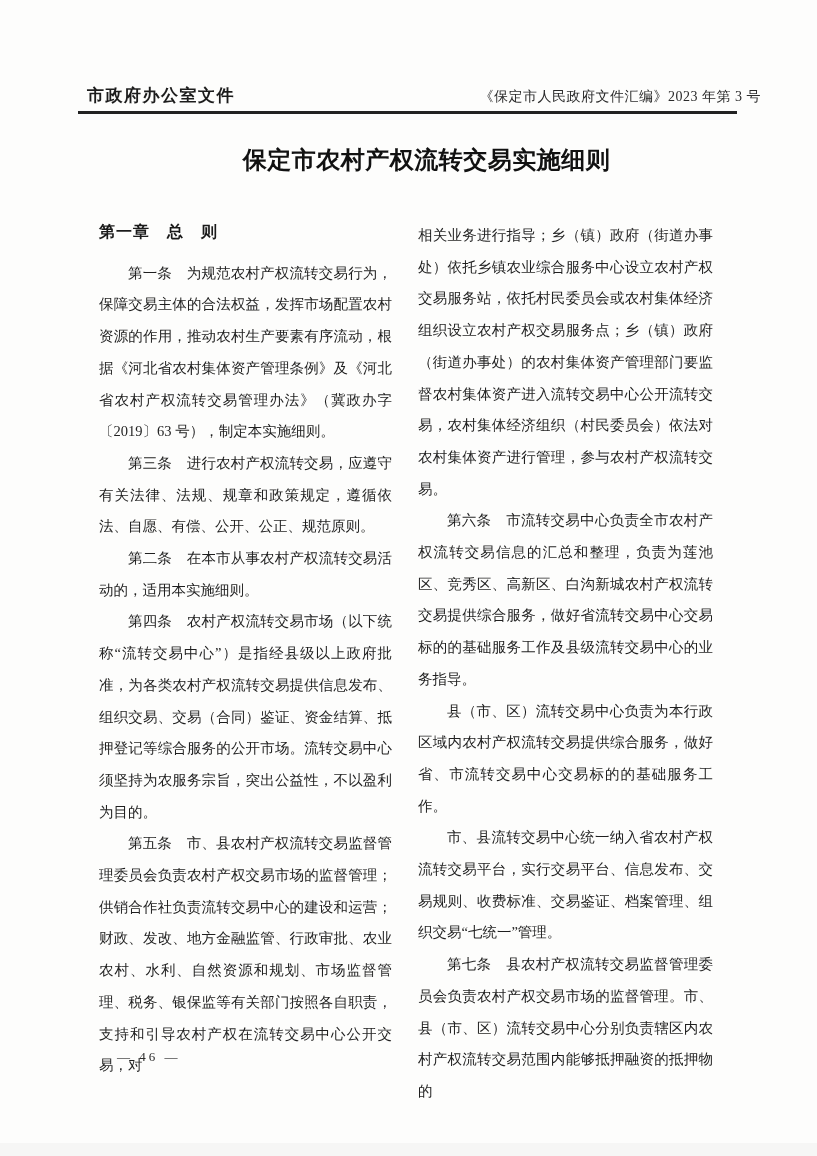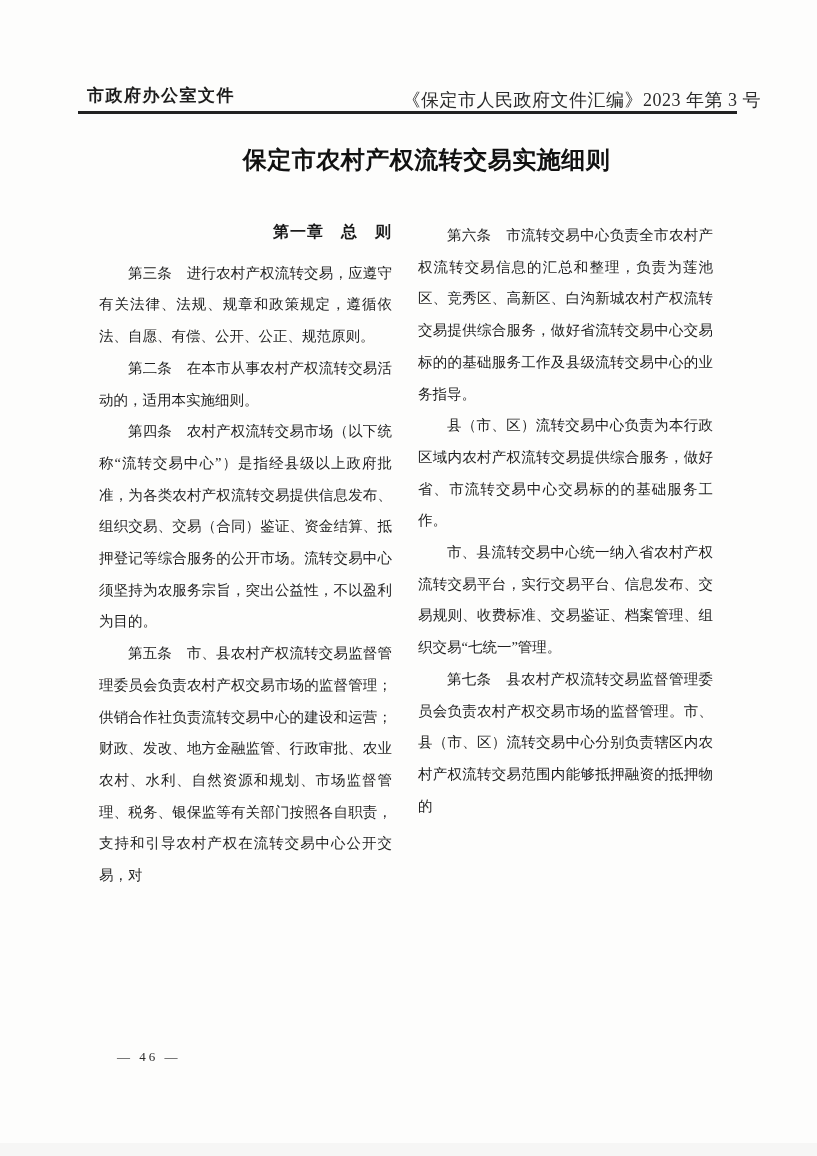--- a/index.html
+++ b/index.html
@@ -33,21 +33,21 @@
     font-weight: bold;
     font-size: 17px;
     letter-spacing: 1.5px;
     color: #1c1c1c;
     white-space: nowrap;
   }
   .header-right {
     position: absolute;
     right: 92px;
     top: 88px;
-    font-size: 18px;
+    font-size: 14px;
     letter-spacing: 0.5px;
     color: #2a2a2a;
     white-space: nowrap;
   }
   .header-rule {
     position: absolute;
     left: 78px;
     top: 111px;
     width: 659px;
     height: 3px;
@@ -70,21 +70,21 @@
     position: absolute;
     font-size: 14.5px;
     line-height: 31.7px;
     text-align: justify;
     text-justify: inter-character;
     color: #1f1f1f;
   }
   .col-left  { left: 99px;  top: 216px; width: 293px; }
   .col-right { left: 418px; top: 220px; width: 295px; }
   .chapter-heading {
-    text-align: right;
+    text-align: left;
     font-family: "Liberation Sans", "DejaVu Sans", sans-serif;
     font-weight: bold;
     font-size: 16px;
     letter-spacing: 1px;
     color: #1a1a1a;
     margin: 0 0 10px 0;
     line-height: 31.7px;
   }
   .col p {
     margin: 0;
@@ -111,27 +111,29 @@
   <div class="header-left">市政府办公室文件</div>
 
   <div class="header-right">《保定市人民政府文件汇编》2023 年第 3 号</div>
 
   <div class="header-rule"></div>
 
   <h1 class="doc-title">保定市农村产权流转交易实施细则</h1>
 
   <div class="col col-left">
     <div class="chapter-heading">第一章　总　则</div>
+    <p>第一条　为规范农村产权流转交易行为，保障交易主体的合法权益，发挥市场配置农村资源的作用，推动农村生产要素有序流动，根据《河北省农村集体资产管理条例》及《河北省农村产权流转交易管理办法》（冀政办字〔2019〕63 号），制定本实施细则。</p>
     <p>第三条　进行农村产权流转交易，应遵守有关法律、法规、规章和政策规定，遵循依法、自愿、有偿、公开、公正、规范原则。</p>
     <p>第二条　在本市从事农村产权流转交易活动的，适用本实施细则。</p>
     <p>第四条　农村产权流转交易市场（以下统称“流转交易中心”）是指经县级以上政府批准，为各类农村产权流转交易提供信息发布、组织交易、交易（合同）鉴证、资金结算、抵押登记等综合服务的公开市场。流转交易中心须坚持为农服务宗旨，突出公益性，不以盈利为目的。</p>
     <p>第五条　市、县农村产权流转交易监督管理委员会负责农村产权交易市场的监督管理；供销合作社负责流转交易中心的建设和运营；财政、发改、地方金融监管、行政审批、农业农村、水利、自然资源和规划、市场监督管理、税务、银保监等有关部门按照各自职责，支持和引导农村产权在流转交易中心公开交易，对</p>
   </div>
 
   <div class="col col-right">
+    <p class="no-indent">相关业务进行指导；乡（镇）政府（街道办事处）依托乡镇农业综合服务中心设立农村产权交易服务站，依托村民委员会或农村集体经济组织设立农村产权交易服务点；乡（镇）政府（街道办事处）的农村集体资产管理部门要监督农村集体资产进入流转交易中心公开流转交易，农村集体经济组织（村民委员会）依法对农村集体资产进行管理，参与农村产权流转交易。</p>
     <p>第六条　市流转交易中心负责全市农村产权流转交易信息的汇总和整理，负责为莲池区、竞秀区、高新区、白沟新城农村产权流转交易提供综合服务，做好省流转交易中心交易标的的基础服务工作及县级流转交易中心的业务指导。</p>
     <p>县（市、区）流转交易中心负责为本行政区域内农村产权流转交易提供综合服务，做好省、市流转交易中心交易标的的基础服务工作。</p>
     <p>市、县流转交易中心统一纳入省农村产权流转交易平台，实行交易平台、信息发布、交易规则、收费标准、交易鉴证、档案管理、组织交易“七统一”管理。</p>
     <p>第七条　县农村产权流转交易监督管理委员会负责农村产权交易市场的监督管理。市、县（市、区）流转交易中心分别负责辖区内农村产权流转交易范围内能够抵押融资的抵押物的</p>
   </div>
 
   <div class="page-number">— 46 —</div>
 
   <div class="scan-edge-bottom"></div>
 

